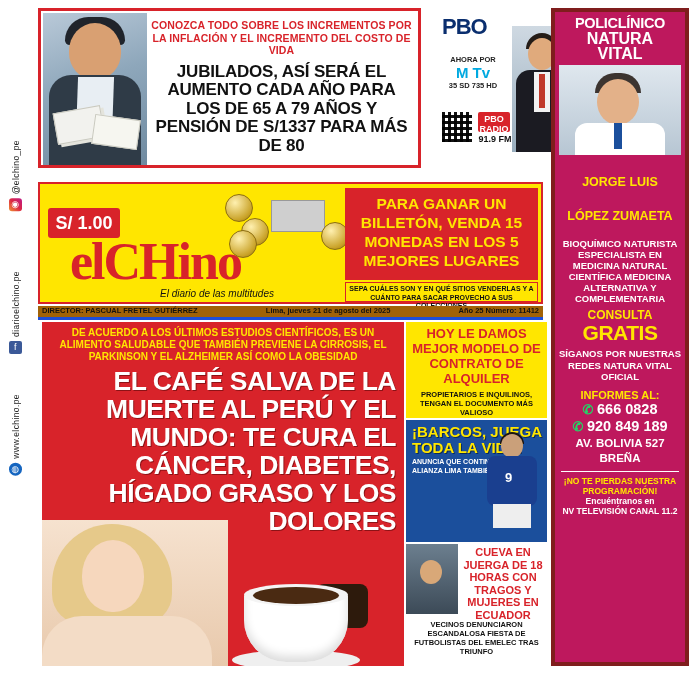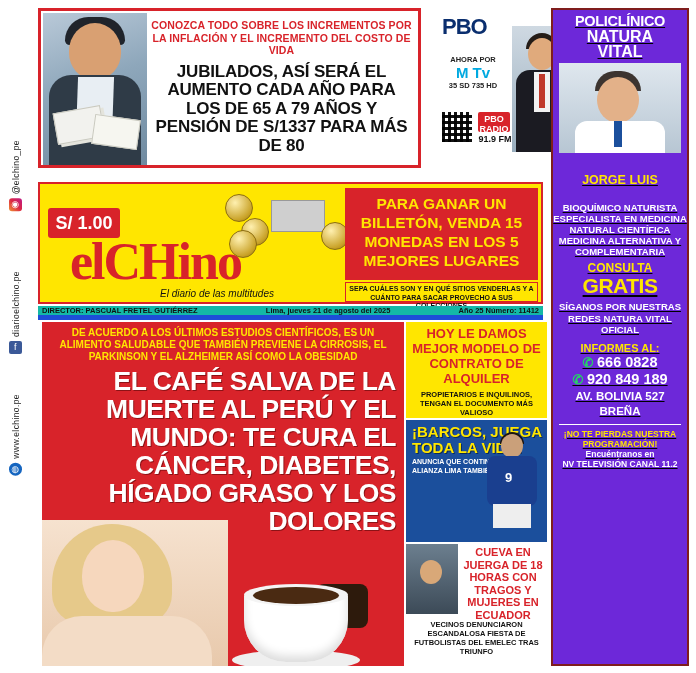--- a/index.html
+++ b/index.html
@@ -46,21 +46,21 @@
   .radio-badge{width:32px;height:20px;background:#d8232a;color:#fff;font-size:9px;font-weight:bold;line-height:10px;padding-top:2px;box-sizing:border-box;border-radius:2px;}
   .radio-fm{font-size:9px;font-weight:bold;color:#111;margin-top:2px;}
   .anchor{position:absolute;left:84px;top:18px;width:60px;height:126px;background:linear-gradient(180deg,#cfd9e2,#98adbd);overflow:hidden;}
   .an-face{position:absolute;left:16px;top:12px;width:28px;height:32px;border-radius:50%;background:#e0aa7c;}
   .an-hair{position:absolute;left:14px;top:7px;width:32px;height:16px;border-radius:16px 16px 0 0;background:#241c17;}
   .an-suit{position:absolute;left:4px;top:44px;width:52px;height:82px;background:#1b1b22;border-radius:14px 14px 0 0;}
   .an-shirt{position:absolute;left:22px;top:46px;width:16px;height:40px;background:#f2f2f2;}
   .an-tie{position:absolute;left:27px;top:48px;width:6px;height:34px;background:#c0392b;}
 
   
-  .rightcol{position:absolute;left:551px;top:8px;width:138px;height:658px;background:#6d28d9;border:2px solid #7f1d1d;box-sizing:border-box;overflow:hidden;text-decoration:underline;}
+  .rightcol{position:absolute;left:551px;top:8px;width:138px;height:658px;background:#be185d;border:4px solid #7f1d1d;box-sizing:border-box;overflow:hidden;}
   .rc-title{text-align:center;color:#ffffff;font-weight:bold;line-height:15px;padding-top:4px;}
   .rc-t1{font-size:14.5px;letter-spacing:-.3px;}
   .rc-t2{font-size:16px;}
   .rc-t3{font-size:16px;}
   .rc-photo{margin:4px auto 0;width:122px;height:90px;background:linear-gradient(180deg,#dfe7ee,#b7c6d3);position:relative;overflow:hidden;}
   .rc-face{position:absolute;left:38px;top:14px;width:42px;height:46px;border-radius:50%;background:#e3b189;}
   .rc-hair{position:absolute;left:36px;top:8px;width:46px;height:20px;border-radius:22px 22px 0 0;background:#3c3430;}
   .rc-coat{position:absolute;left:16px;top:58px;width:90px;height:36px;background:#ffffff;border-radius:12px 12px 0 0;}
   .rc-tie{position:absolute;left:55px;top:58px;width:8px;height:26px;background:#1b4f9c;}
   .rc-name{color:#ffe600;font-weight:bold;font-size:12.5px;text-align:center;line-height:14px;margin-top:20px;}
@@ -81,21 +81,21 @@
   .price{position:absolute;left:8px;top:24px;width:72px;height:30px;background:#d8232a;color:#fff;font-weight:bold;font-size:18px;text-align:center;line-height:30px;border-radius:3px;}
   .logo{position:absolute;left:30px;top:48px;font-family:"Liberation Serif",serif;font-weight:bold;font-size:52px;color:#d8232a;letter-spacing:-2px;}
   .slogan{position:absolute;left:120px;top:104px;font-size:10px;color:#111;font-style:italic;}
   .coins{position:absolute;left:185px;top:8px;width:120px;height:56px;}
   .coin{position:absolute;width:26px;height:26px;border-radius:50%;background:radial-gradient(circle at 35% 30%,#fff0b0,#c9a227 70%,#8c6d12);border:1px solid #8c6d12;}
   .bill{position:absolute;left:46px;top:8px;width:52px;height:30px;background:#cfcfcf;border:1px solid #999;}
   .redbox{position:absolute;left:305px;top:4px;width:193px;height:92px;background:#d8232a;color:#ffe600;font-weight:bold;font-size:15.5px;line-height:19px;text-align:center;padding-top:6px;box-sizing:border-box;}
   .yellowstrip{position:absolute;left:305px;top:98px;width:193px;height:20px;background:#ffe600;color:#111;font-size:7px;font-weight:bold;line-height:8.5px;text-align:center;padding-top:2px;box-sizing:border-box;border:1px solid #d8232a;}
 
   
-  .credits{position:absolute;left:38px;top:306px;width:505px;height:14px;background:#14b8a6;border-bottom:5px solid #1d4ed8;font-size:7.5px;color:#111;font-weight:bold;display:flex;align-items:flex-start;justify-content:space-between;padding:0 4px;box-sizing:border-box;}
+  .credits{position:absolute;left:38px;top:306px;width:505px;height:14px;background:#a16207;border-bottom:3px solid #1d4ed8;font-size:7.5px;color:#111;font-weight:bold;display:flex;align-items:flex-start;justify-content:space-between;padding:0 4px;box-sizing:border-box;}
 
   
   .main{position:absolute;left:42px;top:322px;width:505px;height:344px;}
   .mainleft{position:absolute;left:0;top:0;width:362px;height:344px;background:#d8232a;overflow:hidden;}
   .bajada{color:#ffe600;font-weight:bold;font-size:10px;line-height:12px;text-align:center;padding:5px 6px 0;}
   .titular{color:#ffffff;font-weight:bold;font-size:26.5px;line-height:28px;text-align:right;padding:4px 8px 0 6px;letter-spacing:-.5px;text-shadow:1px 1px 0 #8c1216;margin-left:14px;}
   .woman{position:absolute;left:0;bottom:0;width:186px;height:146px;background:linear-gradient(180deg,#f6e2cf,#e8c9ac);overflow:hidden;}
   .w-hair{position:absolute;left:10px;top:4px;width:120px;height:100px;border-radius:60px 60px 30px 30px;background:#e6c98a;}
   .w-face{position:absolute;left:40px;top:20px;width:62px;height:72px;border-radius:50% 50% 48% 48%;background:#f6d7bd;}
   .w-shoulder{position:absolute;left:0px;top:96px;width:170px;height:60px;background:#f3dcc6;border-radius:40px 40px 0 0;}
@@ -192,20 +192,21 @@
       <div class="rc-t2">NATURA</div>
       <div class="rc-t3">VITAL</div>
     </div>
     <div class="rc-photo">
       <div class="rc-hair"></div>
       <div class="rc-face"></div>
       <div class="rc-coat"></div>
       <div class="rc-tie"></div>
     </div>
     <div class="rc-name">JORGE LUIS</div>
+    <div class="rc-name">LÓPEZ ZUMAETA</div>
     <div class="rc-sub">BIOQUÍMICO NATURISTA ESPECIALISTA EN MEDICINA NATURAL CIENTÍFICA MEDICINA ALTERNATIVA Y COMPLEMENTARIA</div>
     <div class="rc-gratis-wrap">
       <div class="rc-consulta">CONSULTA</div>
       <div class="rc-gratis">GRATIS</div>
     </div>
     <div class="rc-follow">SÍGANOS POR NUESTRAS REDES NATURA VITAL OFICIAL</div>
     <div class="rc-informes">INFORMES AL:</div>
     <div class="rc-phone">
       <span class="wa">✆ </span><span>666 0828</span>
     </div>

